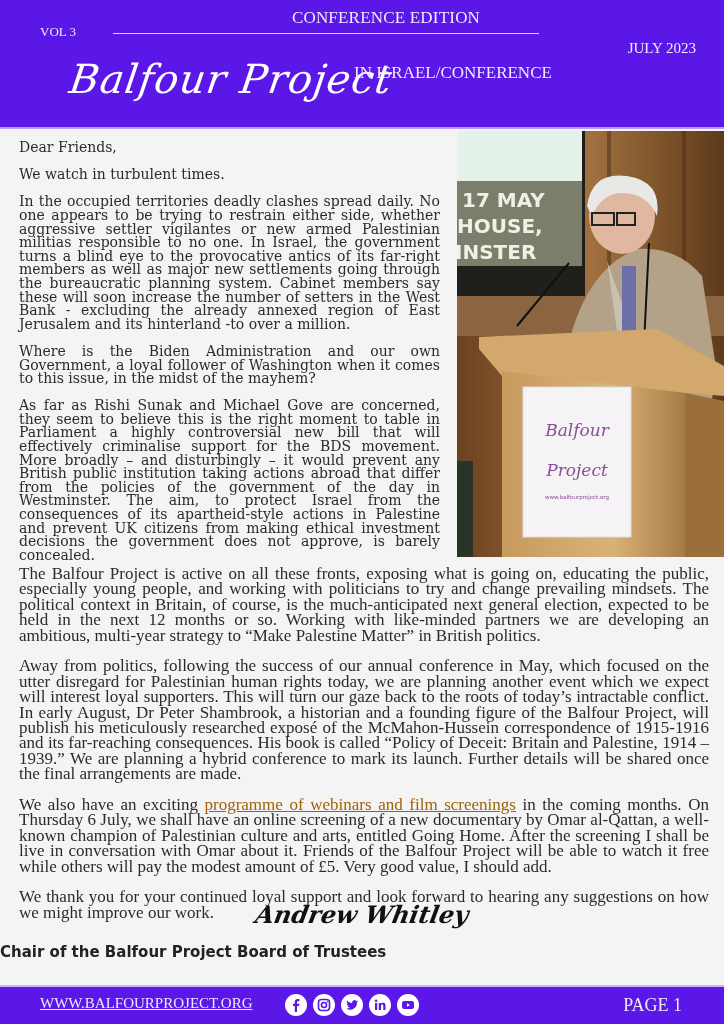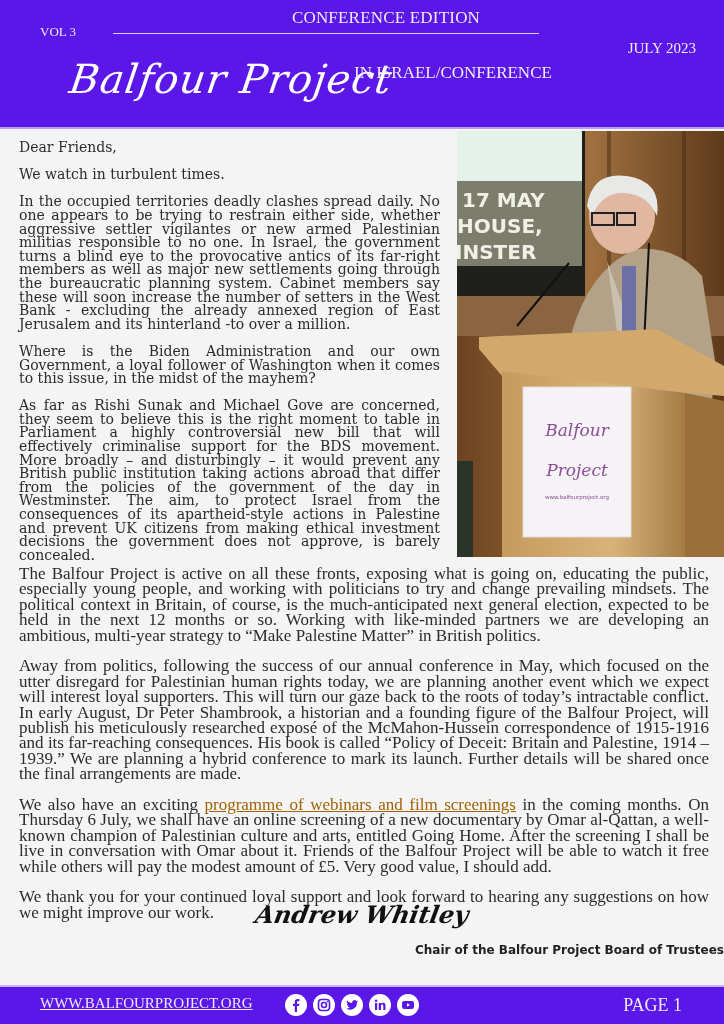--- a/index.html
+++ b/index.html
@@ -20,21 +20,21 @@
   .col-left p { margin-bottom: 13.6px; }
   .full { position: absolute; left: 19px; top: 566px; width: 690px; font-family: "Liberation Serif", serif; font-size: 17px; line-height: 15.4px; text-align: justify; }
   .full p { margin-bottom: 15.4px; }
   .link { text-decoration: underline; color: #a16207; cursor: pointer; }
 
   
   .photo { position: absolute; left: 457px; top: 131px; width: 311px; height: 426px; overflow: hidden; background: #8a5a2c; }
 
   
   .signature { position: absolute; left: 0; right: 0; top: 900px; text-align: center; font-family: "DejaVu Serif", serif; font-style: italic; font-weight: bold; font-size: 24px; color: #111; transform: skewX(-10deg); }
-  .sig-title { position: absolute; left: 0; right: 0; top: 943px; text-align: right; font-family: "DejaVu Sans", sans-serif; font-weight: bold; font-size: 12px; color: #222; }
+  .sig-title { position: absolute; left: 0; right: 0; top: 943px; text-align: left; font-family: "DejaVu Sans", sans-serif; font-weight: bold; font-size: 15px; color: #222; }
 
   
   .footer { position: absolute; left: 0; top: 985px; width: 724px; height: 39px; background: #5a17e8; border-top: 2px solid #c9b5f7; color: #efe9ff; }
   .site { position: absolute; left: 40px; top: 8px; font-family: "Liberation Serif", serif; font-size: 15px; text-decoration: underline; color: #efe9ff; }
   .socials { position: absolute; left: 285px; top: 7px; display: flex; gap: 6px; }
   .soc { width: 22px; height: 22px; border-radius: 50%; background: #ffffff; display: flex; align-items: center; justify-content: center; cursor: pointer; }
   .page { position: absolute; right: 42px; top: 8px; font-family: "Liberation Serif", serif; font-size: 18px; }
 </style>
 </head>
 <body>

